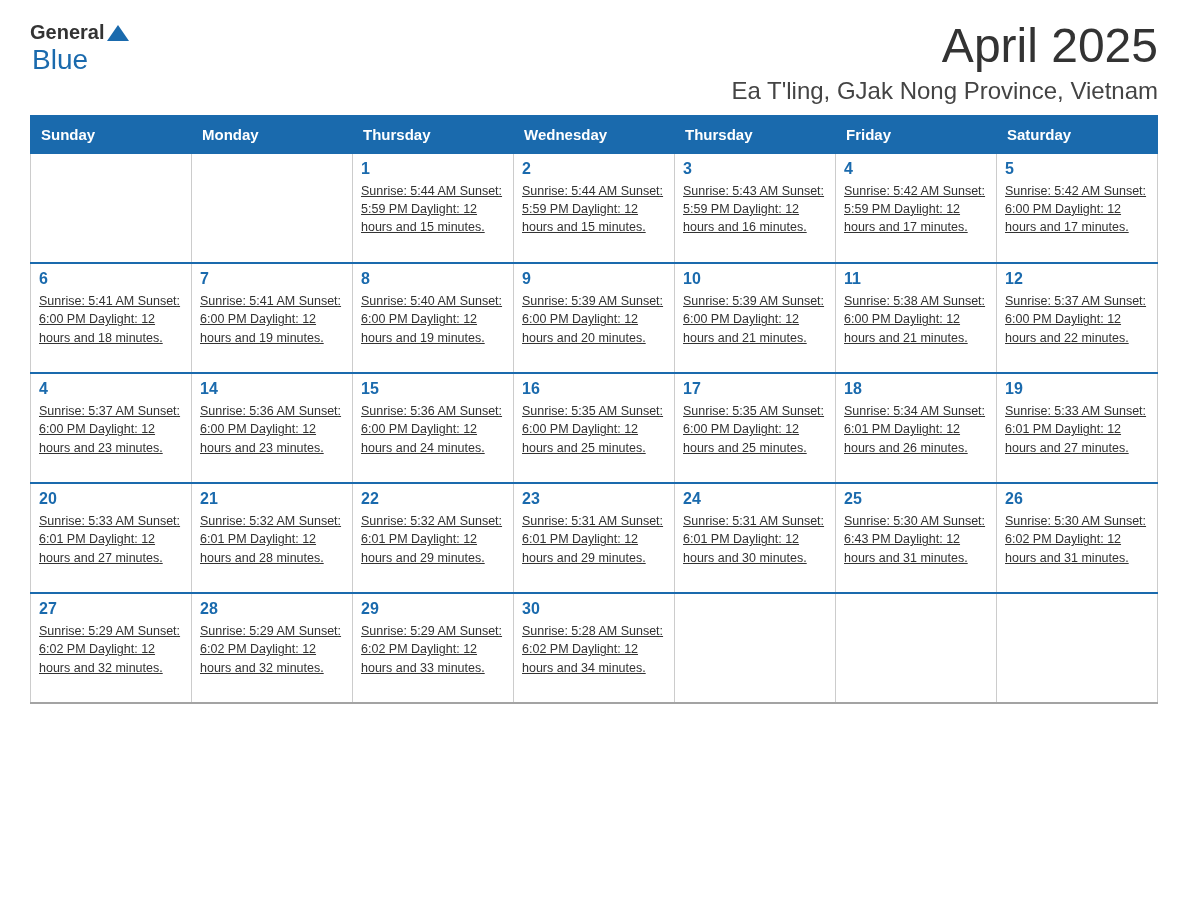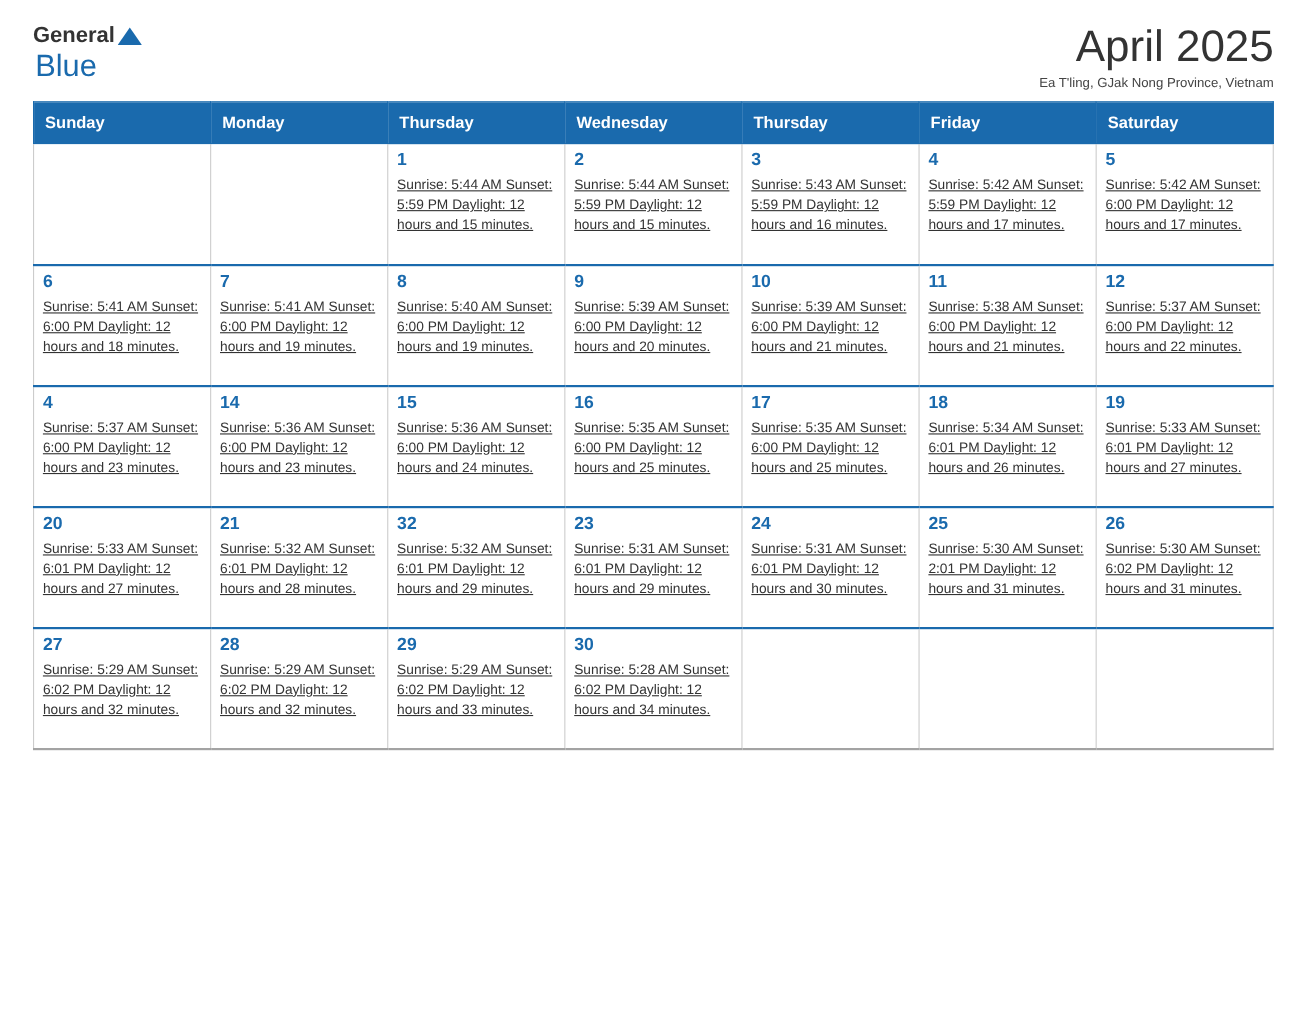--- a/index.html
+++ b/index.html
@@ -28,27 +28,27 @@
     }
     .logo-text-blue {
       font-size: 28px;
       font-weight: normal;
       color: #1a6aad;
     }
     .title-area {
       text-align: right;
     }
     .month-title {
-      font-size: 40px;
+      font-size: 48px;
       font-weight: normal;
       color: #333;
       line-height: 1.1;
     }
     .location {
-      font-size: 12px;
+      font-size: 24px;
       color: #444;
       margin-top: 4px;
     }
     .calendar {
       width: 100%;
       border-collapse: collapse;
       margin-top: 10px;
     }
     .calendar th {
       background-color: #1a6aad;
@@ -276,21 +276,21 @@
 and 27 minutes.</div>
         </td>
         <td>
           <div class="day-number">21</div>
           <div class="day-info">Sunrise: 5:32 AM
 Sunset: 6:01 PM
 Daylight: 12 hours
 and 28 minutes.</div>
         </td>
         <td>
-          <div class="day-number">32</div>
+          <div class="day-number">22</div>
           <div class="day-info">Sunrise: 5:32 AM
 Sunset: 6:01 PM
 Daylight: 12 hours
 and 29 minutes.</div>
         </td>
         <td>
           <div class="day-number">23</div>
           <div class="day-info">Sunrise: 5:31 AM
 Sunset: 6:01 PM
 Daylight: 12 hours
@@ -299,21 +299,21 @@
         <td>
           <div class="day-number">24</div>
           <div class="day-info">Sunrise: 5:31 AM
 Sunset: 6:01 PM
 Daylight: 12 hours
 and 30 minutes.</div>
         </td>
         <td>
           <div class="day-number">25</div>
           <div class="day-info">Sunrise: 5:30 AM
-Sunset: 2:01 PM
+Sunset: 6:43 PM
 Daylight: 12 hours
 and 31 minutes.</div>
         </td>
         <td>
           <div class="day-number">26</div>
           <div class="day-info">Sunrise: 5:30 AM
 Sunset: 6:02 PM
 Daylight: 12 hours
 and 31 minutes.</div>
         </td>

